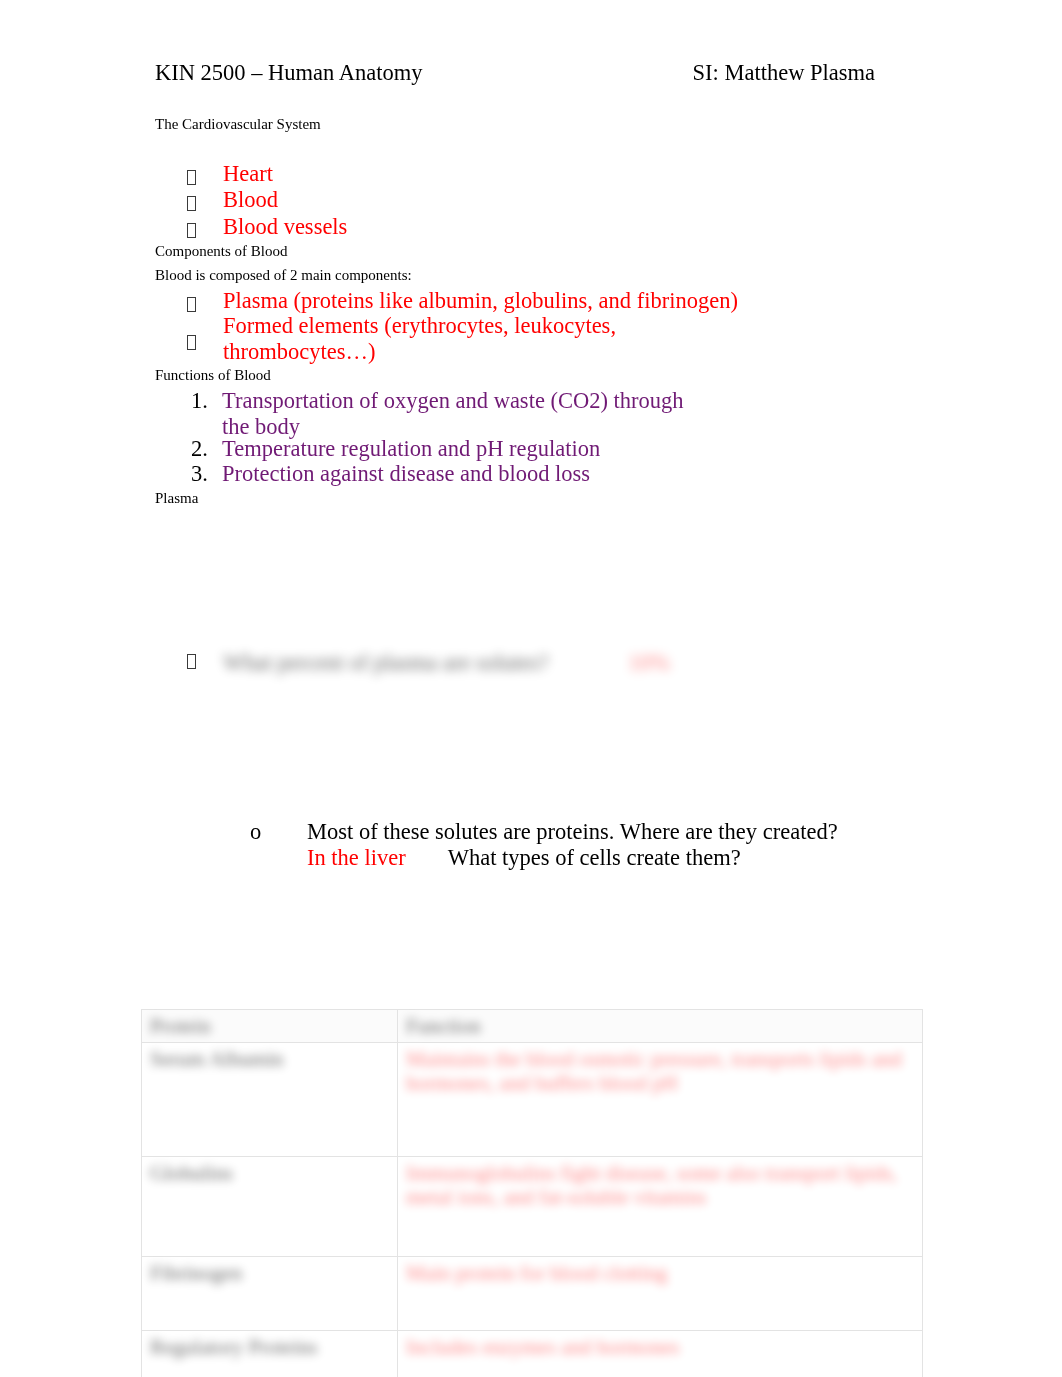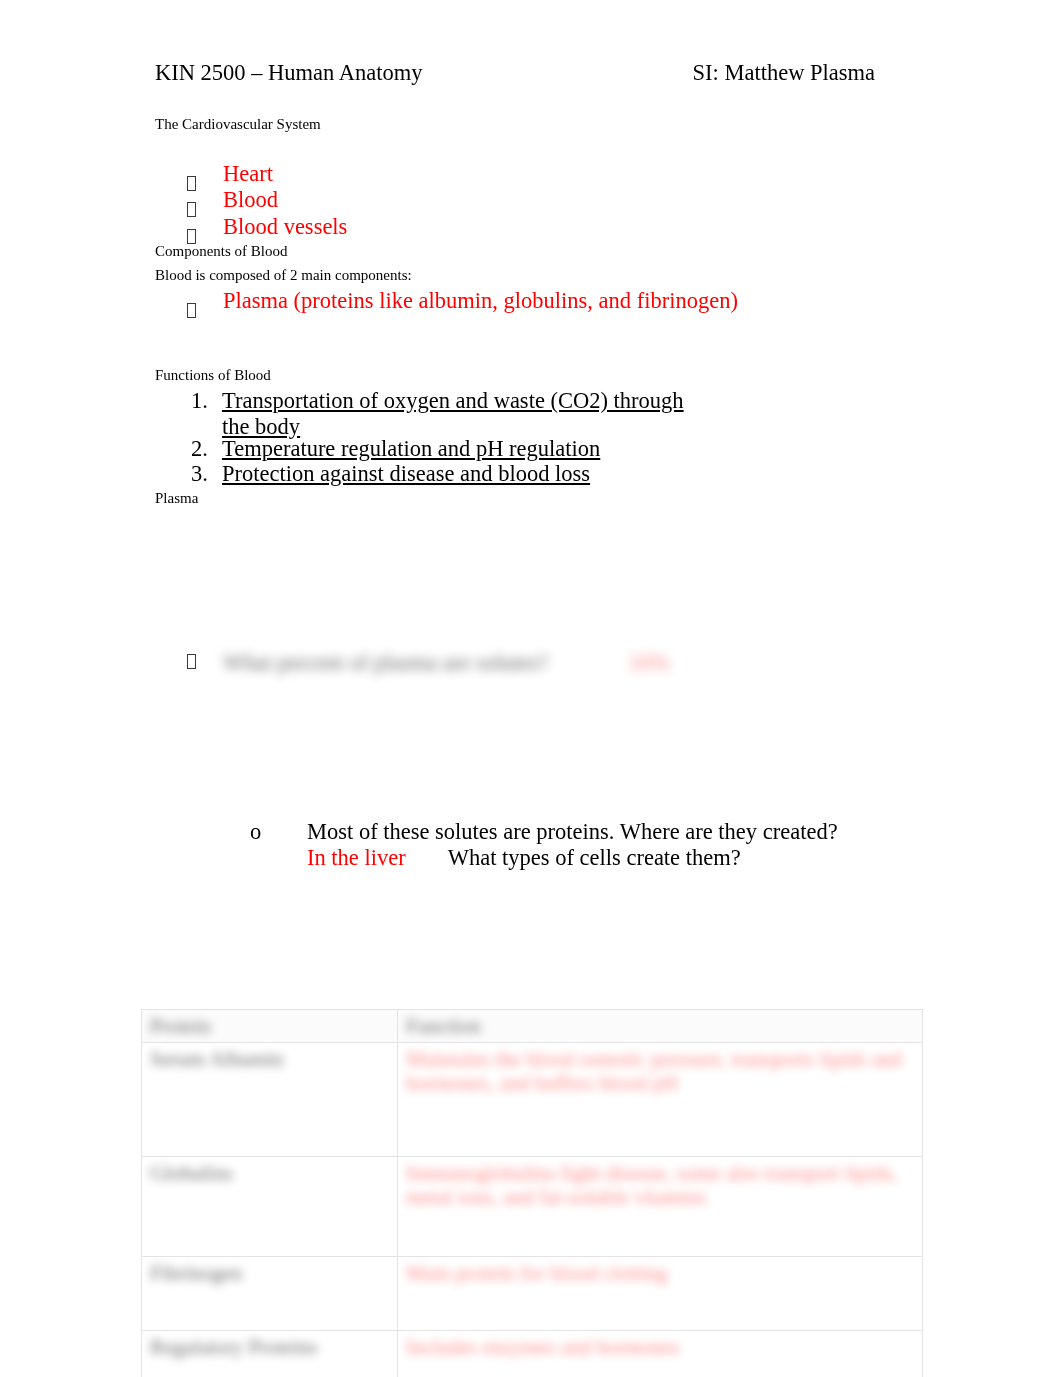--- a/index.html
+++ b/index.html
@@ -51,21 +51,21 @@
     white-space: nowrap;
   }
   .body-line {
     left: 155px;
   }
 
   
   .bullet-item {
     position: absolute;
     display: flex;
-    align-items: flex-end;
+    align-items: center;
     font-size: 22.5px;
     line-height: 25.5px;
   }
   .tofu {
     display: inline-block;
     width: 9px;
     height: 15px;
     border: 1.6px solid #3a3a3a;
     box-sizing: border-box;
     flex: 0 0 auto;
@@ -82,21 +82,21 @@
     display: flex;
     align-items: flex-start;
     font-size: 22.5px;
     line-height: 25.5px;
   }
   .num-marker {
     flex: 0 0 auto;
     width: 31px;
     color: #000000;
   }
-  .num-text { color: #000000; text-decoration: underline; }
+  .num-text { color: #701a75; }
   .num-text.wrap { white-space: normal; width: 470px; }
 
   
   .sub-item {
     position: absolute;
     display: flex;
     align-items: flex-start;
     font-size: 22.5px;
     line-height: 25.5px;
   }
@@ -203,20 +203,25 @@
   <div class="line body-line" style="top:239px;">Components of Blood</div>
 
   <div class="line body-line" style="top:263px;">Blood is composed of 2 main components:</div>
 
   <div class="bullet-item" style="left:187px; top:288px;">
     <span class="tofu"></span>
     <span class="bullet-gap"></span>
     <span class="bullet-text">Plasma (proteins like albumin, globulins, and fibrinogen)</span>
   </div>
 
+  <div class="bullet-item" style="left:187px; top:313px;">
+    <span class="tofu"></span>
+    <span class="bullet-gap"></span>
+    <span class="bullet-text two-line">Formed elements (erythrocytes, leukocytes, thrombocytes…)</span>
+  </div>
 
   <div class="line body-line" style="top:363px;">Functions of Blood</div>
 
   <div class="num-item" style="left:191px; top:388px;">
     <span class="num-marker">1.</span>
     <span class="num-text wrap">Transportation of oxygen and waste (CO2) through the body</span>
   </div>
 
   <div class="num-item" style="left:191px; top:436px;">
     <span class="num-marker">2.</span>

